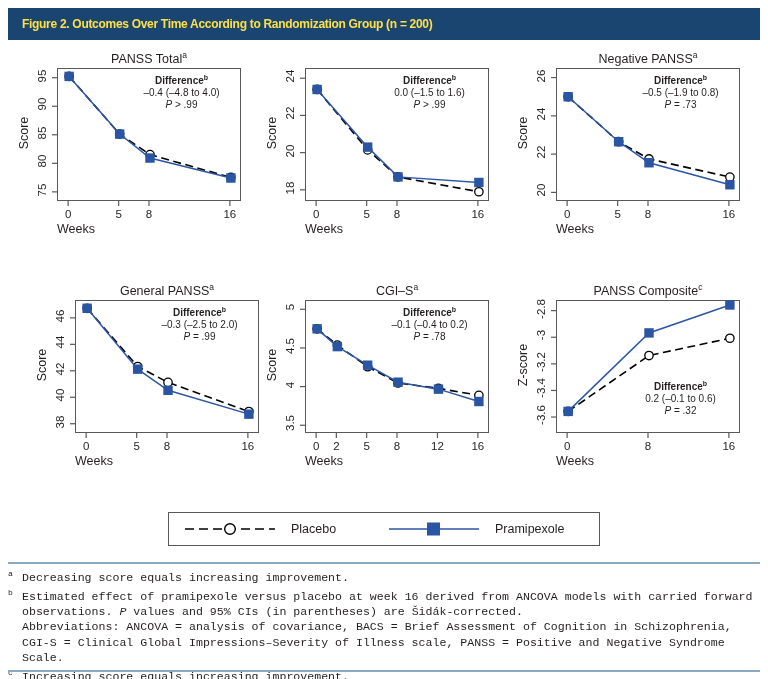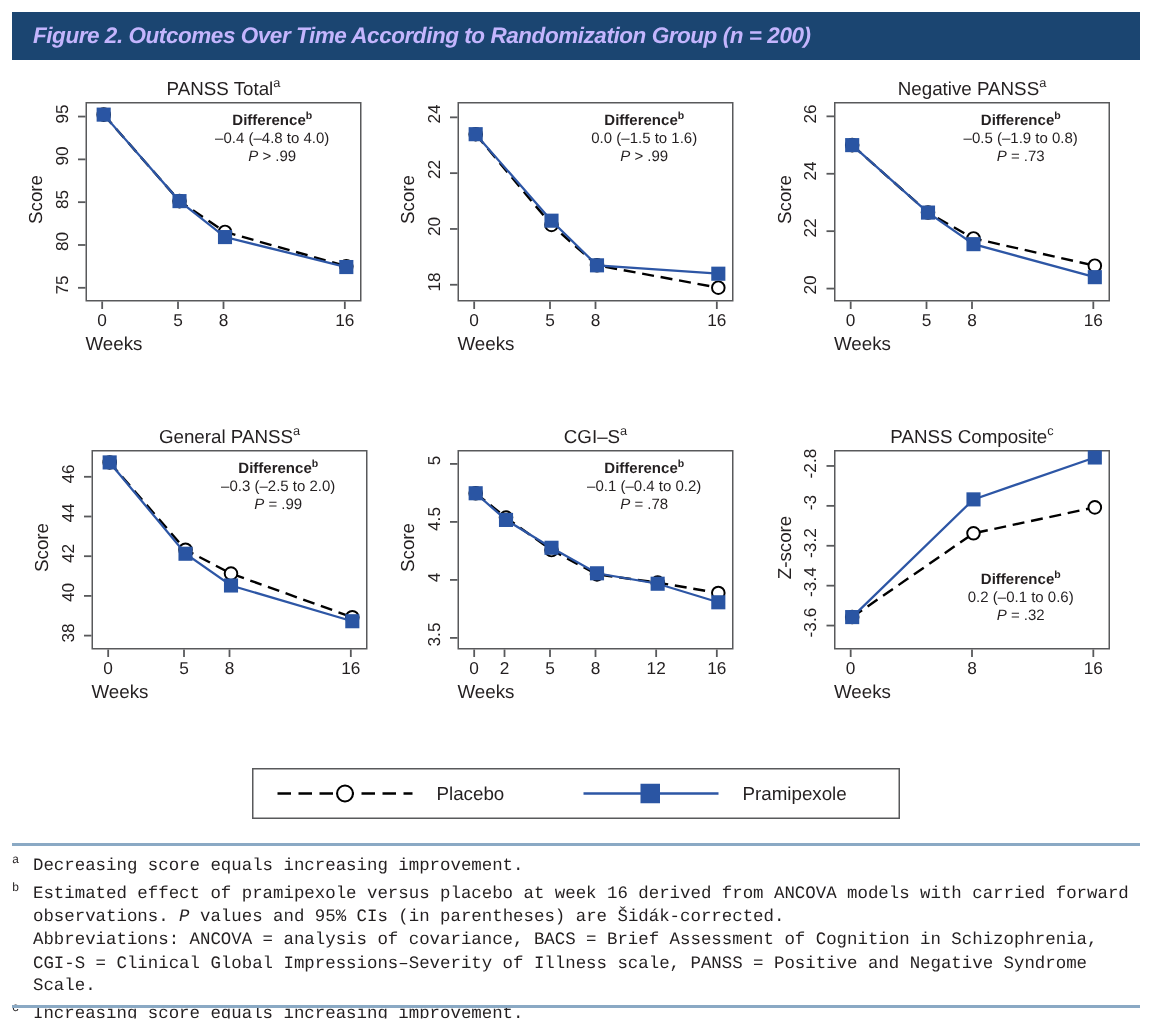--- a/index.html
+++ b/index.html
@@ -21,26 +21,25 @@
   #header-bar {
     position: absolute;
     left: 8px; top: 8px;
     width: 752px; height: 32px;
     background: #1b4571;
   }
   #header-title {
     position: absolute;
     left: 14px; top: 50%;
     transform: translateY(-50%);
-    color: #c4b5fd;
-    font-size: 15px;
+    color: #fde047;
+    font-size: 12px;
     font-weight: bold;
     letter-spacing: -0.3px;
     white-space: nowrap;
-    font-style: italic;
   }
 
   
   .panel {
     position: absolute;
   }
   .panel-title {
     position: absolute;
     top: 0; left: 0; right: 0;
     text-align: center;
@@ -289,21 +288,21 @@
           <line x1="728.8791208791208" y1="201" x2="728.8791208791208" y2="206" stroke="#58595b" stroke-width="1.2"></line>
         </svg>
         <div class="y-axis-title" style="width: 110px; left: 468px; top: 125.5px;">Score</div>
         <div class="x-axis-title" style="left: 556px; width: 184px; top: 222px;">Weeks</div>
         <div class="annot" style="left: 627px; top: 72px; width: 107px;">
           <div class="ann-head">Difference<sup>b</sup></div>
           <div>–0.5 (–1.9 to 0.8)</div>
           <div><i>P</i> = .73</div>
         </div>
       </div>
-      <div class="panel" style="left: 4px; top: 0px; width: 648px; height: 679px;">
+      <div class="panel" style="left: 18px; top: 0px; width: 648px; height: 679px;">
         <div class="panel-title" style="left: 57px; width: 184px; top: 282px;"><span>General PANSS</span><sup>a</sup></div>
         <div class="plot-box" style="left: 57px; top: 300px; width: 184px; height: 133px;">
           <svg class="plot-svg" width="184" height="133">
             <polyline points="11.12087912087912,7.278606965174191 61.67032967032966,65.50746268656718 91.99999999999999,81.3880597014925 172.87912087912085,110.50248756218903" fill="none" stroke="#000000" stroke-width="1.6" stroke-dasharray="8,4.5"></polyline>
             <circle cx="11.12087912087912" cy="7.278606965174191" r="4.2" fill="#ffffff" stroke="#000000" stroke-width="1.3"></circle>
             <circle cx="61.67032967032966" cy="65.50746268656718" r="4.2" fill="#ffffff" stroke="#000000" stroke-width="1.3"></circle>
             <circle cx="91.99999999999999" cy="81.3880597014925" r="4.2" fill="#ffffff" stroke="#000000" stroke-width="1.3"></circle>
             <circle cx="172.87912087912085" cy="110.50248756218903" r="4.2" fill="#ffffff" stroke="#000000" stroke-width="1.3"></circle>
             <polyline points="11.12087912087912,7.278606965174191 61.67032967032966,68.15422885572134 91.99999999999999,89.3283582089552 172.87912087912085,113.1492537313433" fill="none" stroke="#2d56a5" stroke-width="1.5"></polyline>
             <rect x="6.42087912087912" y="2.578606965174191" width="9.4" height="9.4" fill="#2a55a3"></rect>

